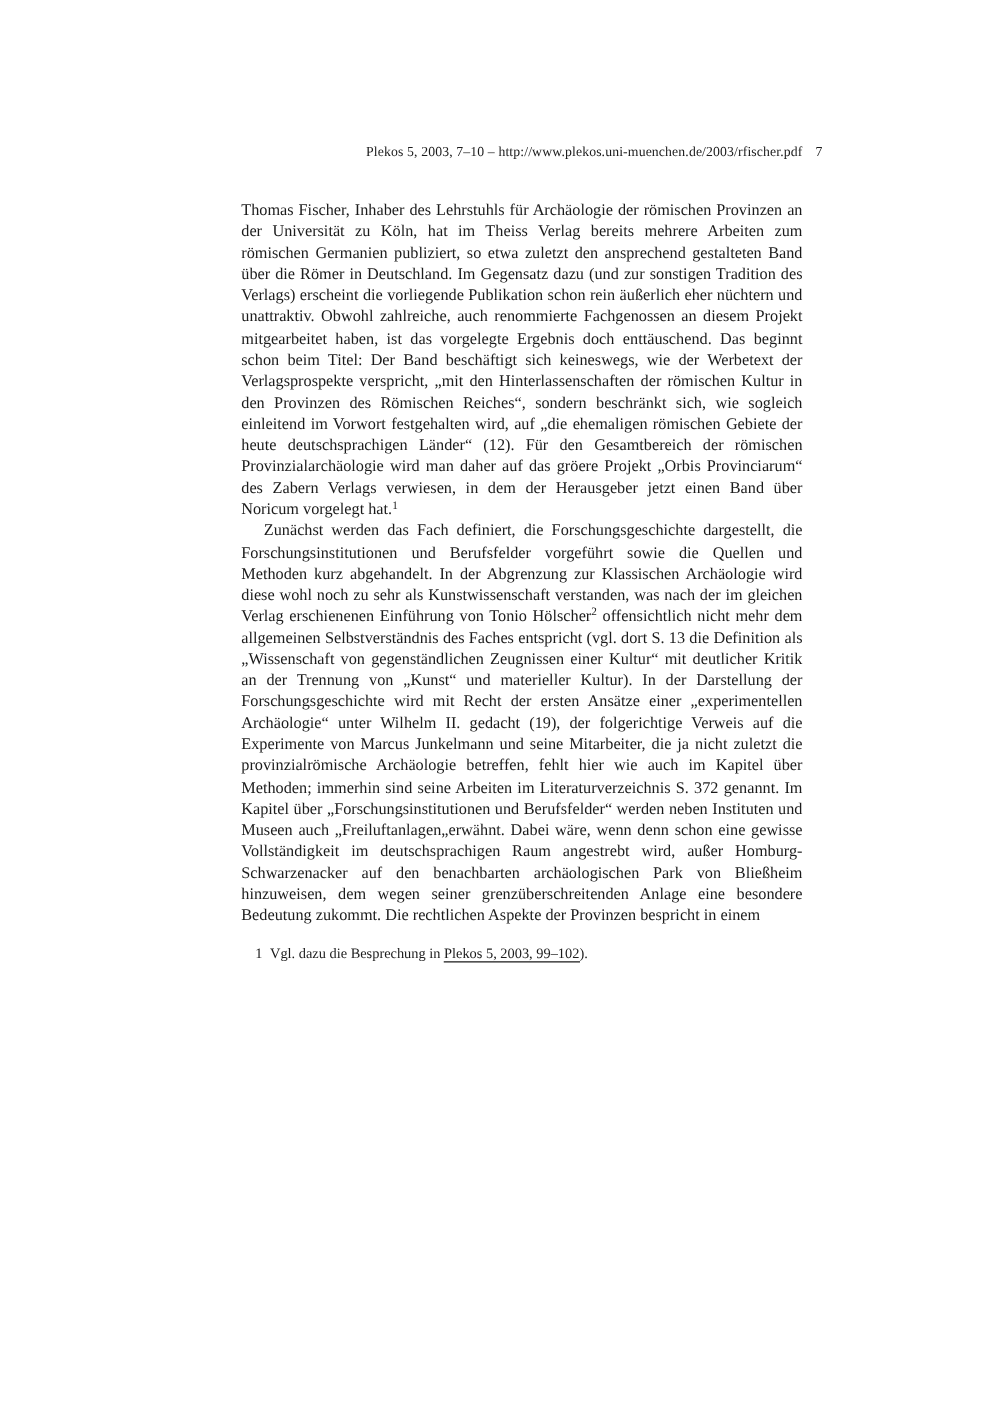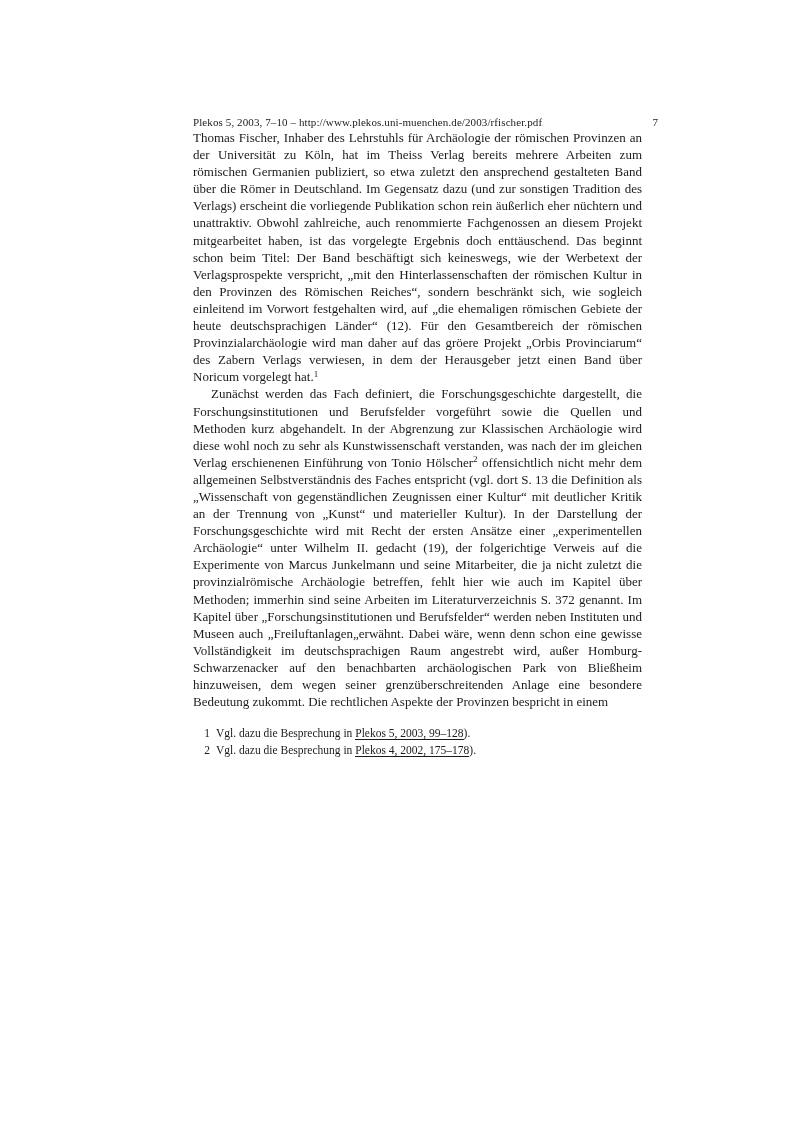--- a/index.html
+++ b/index.html
@@ -14,22 +14,23 @@
     width: 800px;
     height: 1131px;
     background: #ffffff;
     padding: 116px 158px 0 193px;
     overflow: hidden;
   }
   .page-header {
     position: relative;
     font-size: 11px;
     line-height: 13px;
-    text-align: left;
+    text-align: right;
     letter-spacing: 0.1px;
+    margin-bottom: 30px;
   }
   .page-number {
     position: absolute;
     right: -16px;
     top: 0;
   }
   .review-title {
     font-size: 15.5px;
     font-weight: 400;
     line-height: 21px;
@@ -81,22 +82,19 @@
   </header>
 
 
   <p class="body-paragraph"><span>Thomas Fischer, Inhaber des Lehrstuhls für Archäologie der römischen Provinzen an der Universität zu Köln, hat im Theiss Verlag bereits mehrere Arbeiten zum römischen Germanien publiziert, so etwa zuletzt den ansprechend gestalteten Band über die Römer in Deutschland. Im Gegensatz dazu (und zur sonstigen Tradition des Verlags) erscheint die vorliegende Publikation schon rein äußerlich eher nüchtern und unattraktiv. Obwohl zahlreiche, auch renommierte Fachgenossen an diesem Projekt mitgearbeitet haben, ist das vorgelegte Ergebnis doch enttäuschend. Das beginnt schon beim Titel: Der Band beschäftigt sich keineswegs, wie der Werbetext der Verlagsprospekte verspricht, „mit den Hinterlassenschaften der römischen Kultur in den Provinzen des Römischen Reiches“, sondern beschränkt sich, wie sogleich einleitend im Vorwort festgehalten wird, auf „die ehemaligen römischen Gebiete der heute deutschsprachigen Länder“ (12). Für den Gesamtbereich der römischen Provinzialarchäologie wird man daher auf das gröere Projekt „Orbis Provinciarum“ des Zabern Verlags verwiesen, in dem der Herausgeber jetzt einen Band über Noricum vorgelegt hat.</span><sup class="fn-ref">1</sup></p>
 
   <p class="body-paragraph indented"><span>Zunächst werden das Fach definiert, die Forschungsgeschichte dargestellt, die Forschungsinstitutionen und Berufsfelder vorgeführt sowie die Quellen und Methoden kurz abgehandelt. In der Abgrenzung zur Klassischen Archäologie wird diese wohl noch zu sehr als Kunstwissenschaft verstanden, was nach der im gleichen Verlag erschienenen Einführung von Tonio Hölscher</span><sup class="fn-ref">2</sup><span> offensichtlich nicht mehr dem allgemeinen Selbstverständnis des Faches entspricht (vgl. dort S. 13 die Definition als „Wissenschaft von gegenständlichen Zeugnissen einer Kultur“ mit deutlicher Kritik an der Trennung von „Kunst“ und materieller Kultur). In der Darstellung der Forschungsgeschichte wird mit Recht der ersten Ansätze einer „experimentellen Archäologie“ unter Wilhelm II. gedacht (19), der folgerichtige Verweis auf die Experimente von Marcus Junkelmann und seine Mitarbeiter, die ja nicht zuletzt die provinzialrömische Archäologie betreffen, fehlt hier wie auch im Kapitel über Methoden; immerhin sind seine Arbeiten im Literaturverzeichnis S. 372 genannt. Im Kapitel über „Forschungsinstitutionen und Berufsfelder“ werden neben Instituten und Museen auch „Freiluftanlagen„erwähnt. Dabei wäre, wenn denn schon eine gewisse Vollständigkeit im deutschsprachigen Raum angestrebt wird, außer Homburg-Schwarzenacker auf den benachbarten archäologischen Park von Bließheim hinzuweisen, dem wegen seiner grenzüberschreitenden Anlage eine besondere Bedeutung zukommt. Die rechtlichen Aspekte der Provinzen bespricht in einem</span></p>
 
   <footer class="footnotes">
 
     <div class="footnote">
-      <span class="fn-marker">1</span><span>Vgl. dazu die Besprechung in </span><a class="fn-link">Plekos 5, 2003, 99–128</a><span>).</span>
+      <span class="fn-marker">1</span><span>Vgl. dazu die Besprechung in </span><a class="fn-link">Plekos 5, 2003, 99–102</a><span>).</span>
     </div>
 
-    <div class="footnote">
-      <span class="fn-marker">2</span><span>Vgl. dazu die Besprechung in </span><a class="fn-link">Plekos 4, 2002, 175–178</a><span>).</span>
-    </div>
 
   </footer>
 
 </div>
 
 </body></html>

